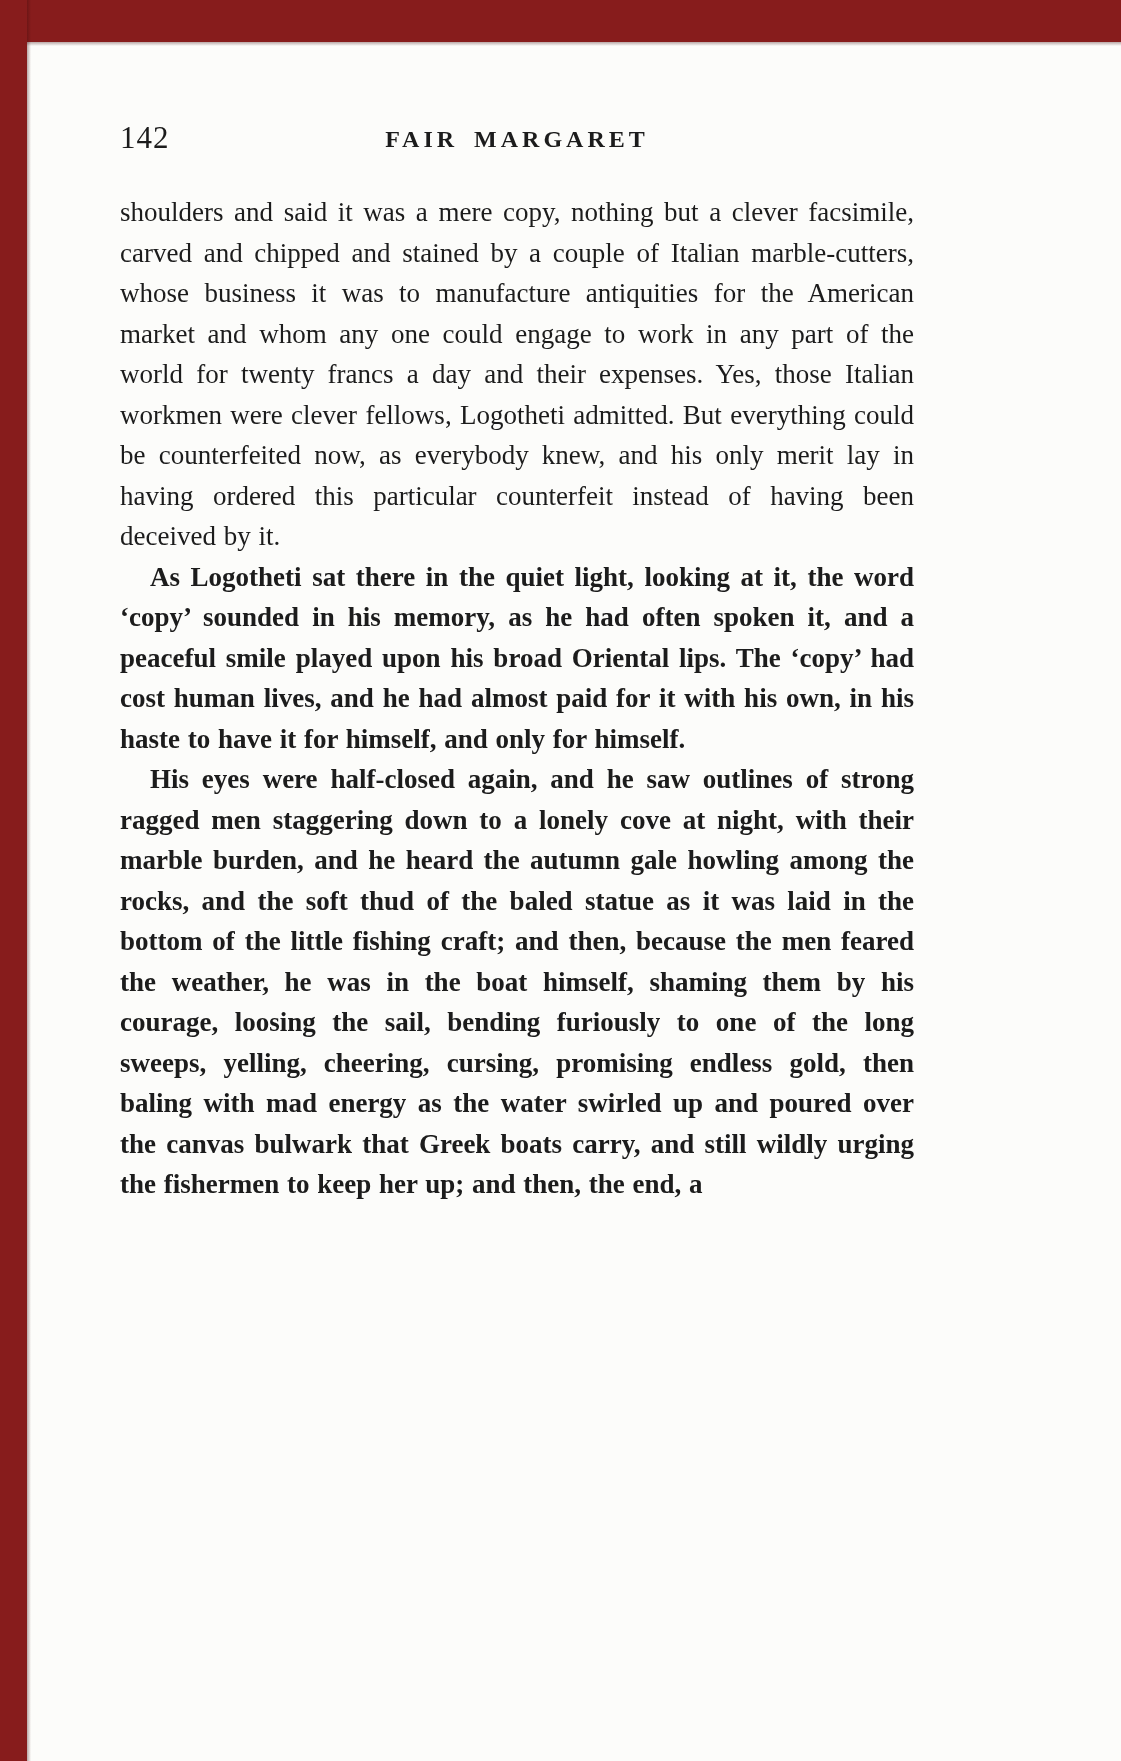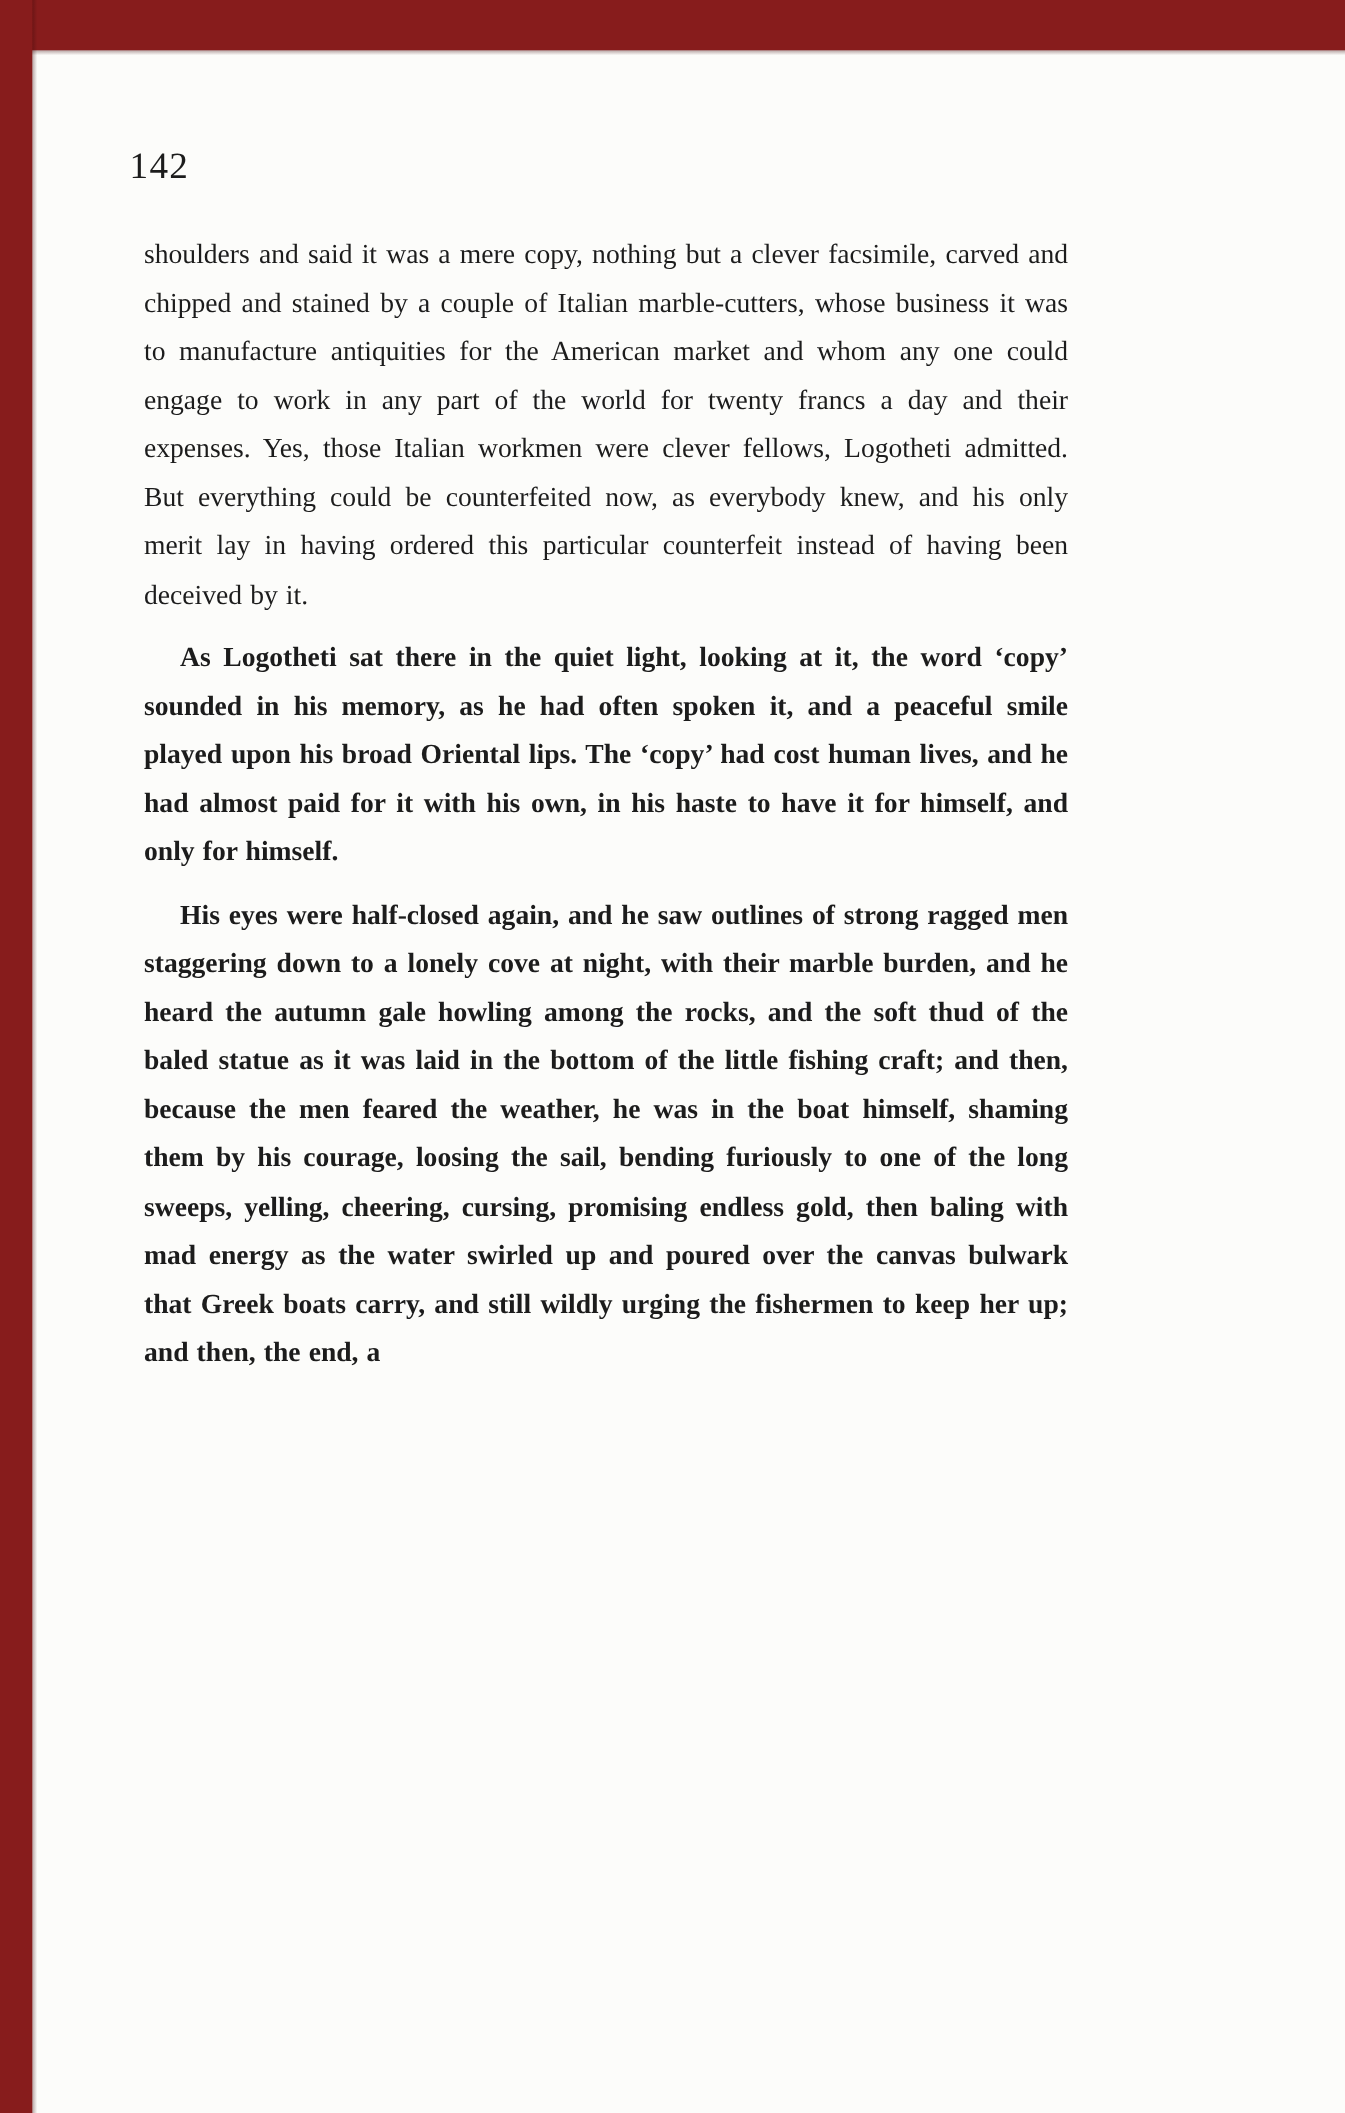--- a/index.html
+++ b/index.html
@@ -37,21 +37,21 @@
     content: "";
     position: absolute;
     background: linear-gradient(180deg, rgba(60,10,10,0.35), rgba(60,10,10,0));
   }
   .edge-top::after { left:0; bottom:-4px; width:100%; height:4px; }
   .edge-left::after { top:0; right:-4px; width:4px; height:100%;
     background: linear-gradient(90deg, rgba(60,10,10,0.35), rgba(60,10,10,0)); }
 
   .page-inner {
     position: absolute;
-    left: 108px;
+    left: 120px;
     top: 120px;
     width: 794px;
   }
   .page-header {
     position: relative;
     height: 44px;
     margin-bottom: 28px;
   }
   .page-number {
     position: absolute;
@@ -65,22 +65,22 @@
     left: 0;
     right: 0;
     top: 6px;
     text-align: center;
     font-size: 24px;
     letter-spacing: 4px;
     font-weight: 600;
     word-spacing: 6px;
   }
   .body-text p {
-    margin: 12px;
-    font-size: 23px;
+    margin: 0;
+    font-size: 27px;
     line-height: 40.5px;
     text-align: justify;
     word-spacing: 1px;
   }
   .body-text p.indented {
     text-indent: 30px;
     font-weight: bold;
   }
 </style>
 </head>
@@ -88,20 +88,21 @@
 
 <div class="scan-page">
 
   <div class="edge-top"></div>
   <div class="edge-left"></div>
 
   <div class="page-inner">
 
     <div class="page-header">
       <span class="page-number">142</span>
+      <span class="running-title">FAIR MARGARET</span>
     </div>
 
     <div class="body-text">
       <p>shoulders and said it was a mere copy, nothing but a clever facsimile, carved and chipped and stained by a couple of Italian marble-cutters, whose business it was to manufacture antiquities for the American market and whom any one could engage to work in any part of the world for twenty francs a day and their expenses. Yes, those Italian workmen were clever fellows, Logotheti admitted. But everything could be counterfeited now, as everybody knew, and his only merit lay in having ordered this particular counterfeit instead of having been deceived by it.</p>
       <p class="indented">As Logotheti sat there in the quiet light, looking at it, the word ‘copy’ sounded in his memory, as he had often spoken it, and a peaceful smile played upon his broad Oriental lips. The ‘copy’ had cost human lives, and he had almost paid for it with his own, in his haste to have it for himself, and only for himself.</p>
       <p class="indented">His eyes were half-closed again, and he saw outlines of strong ragged men staggering down to a lonely cove at night, with their marble burden, and he heard the autumn gale howling among the rocks, and the soft thud of the baled statue as it was laid in the bottom of the little fishing craft; and then, because the men feared the weather, he was in the boat himself, shaming them by his courage, loosing the sail, bending furiously to one of the long sweeps, yelling, cheering, cursing, promising endless gold, then baling with mad energy as the water swirled up and poured over the canvas bulwark that Greek boats carry, and still wildly urging the fishermen to keep her up; and then, the end, a</p>
     </div>
 
   </div>
 </div>

